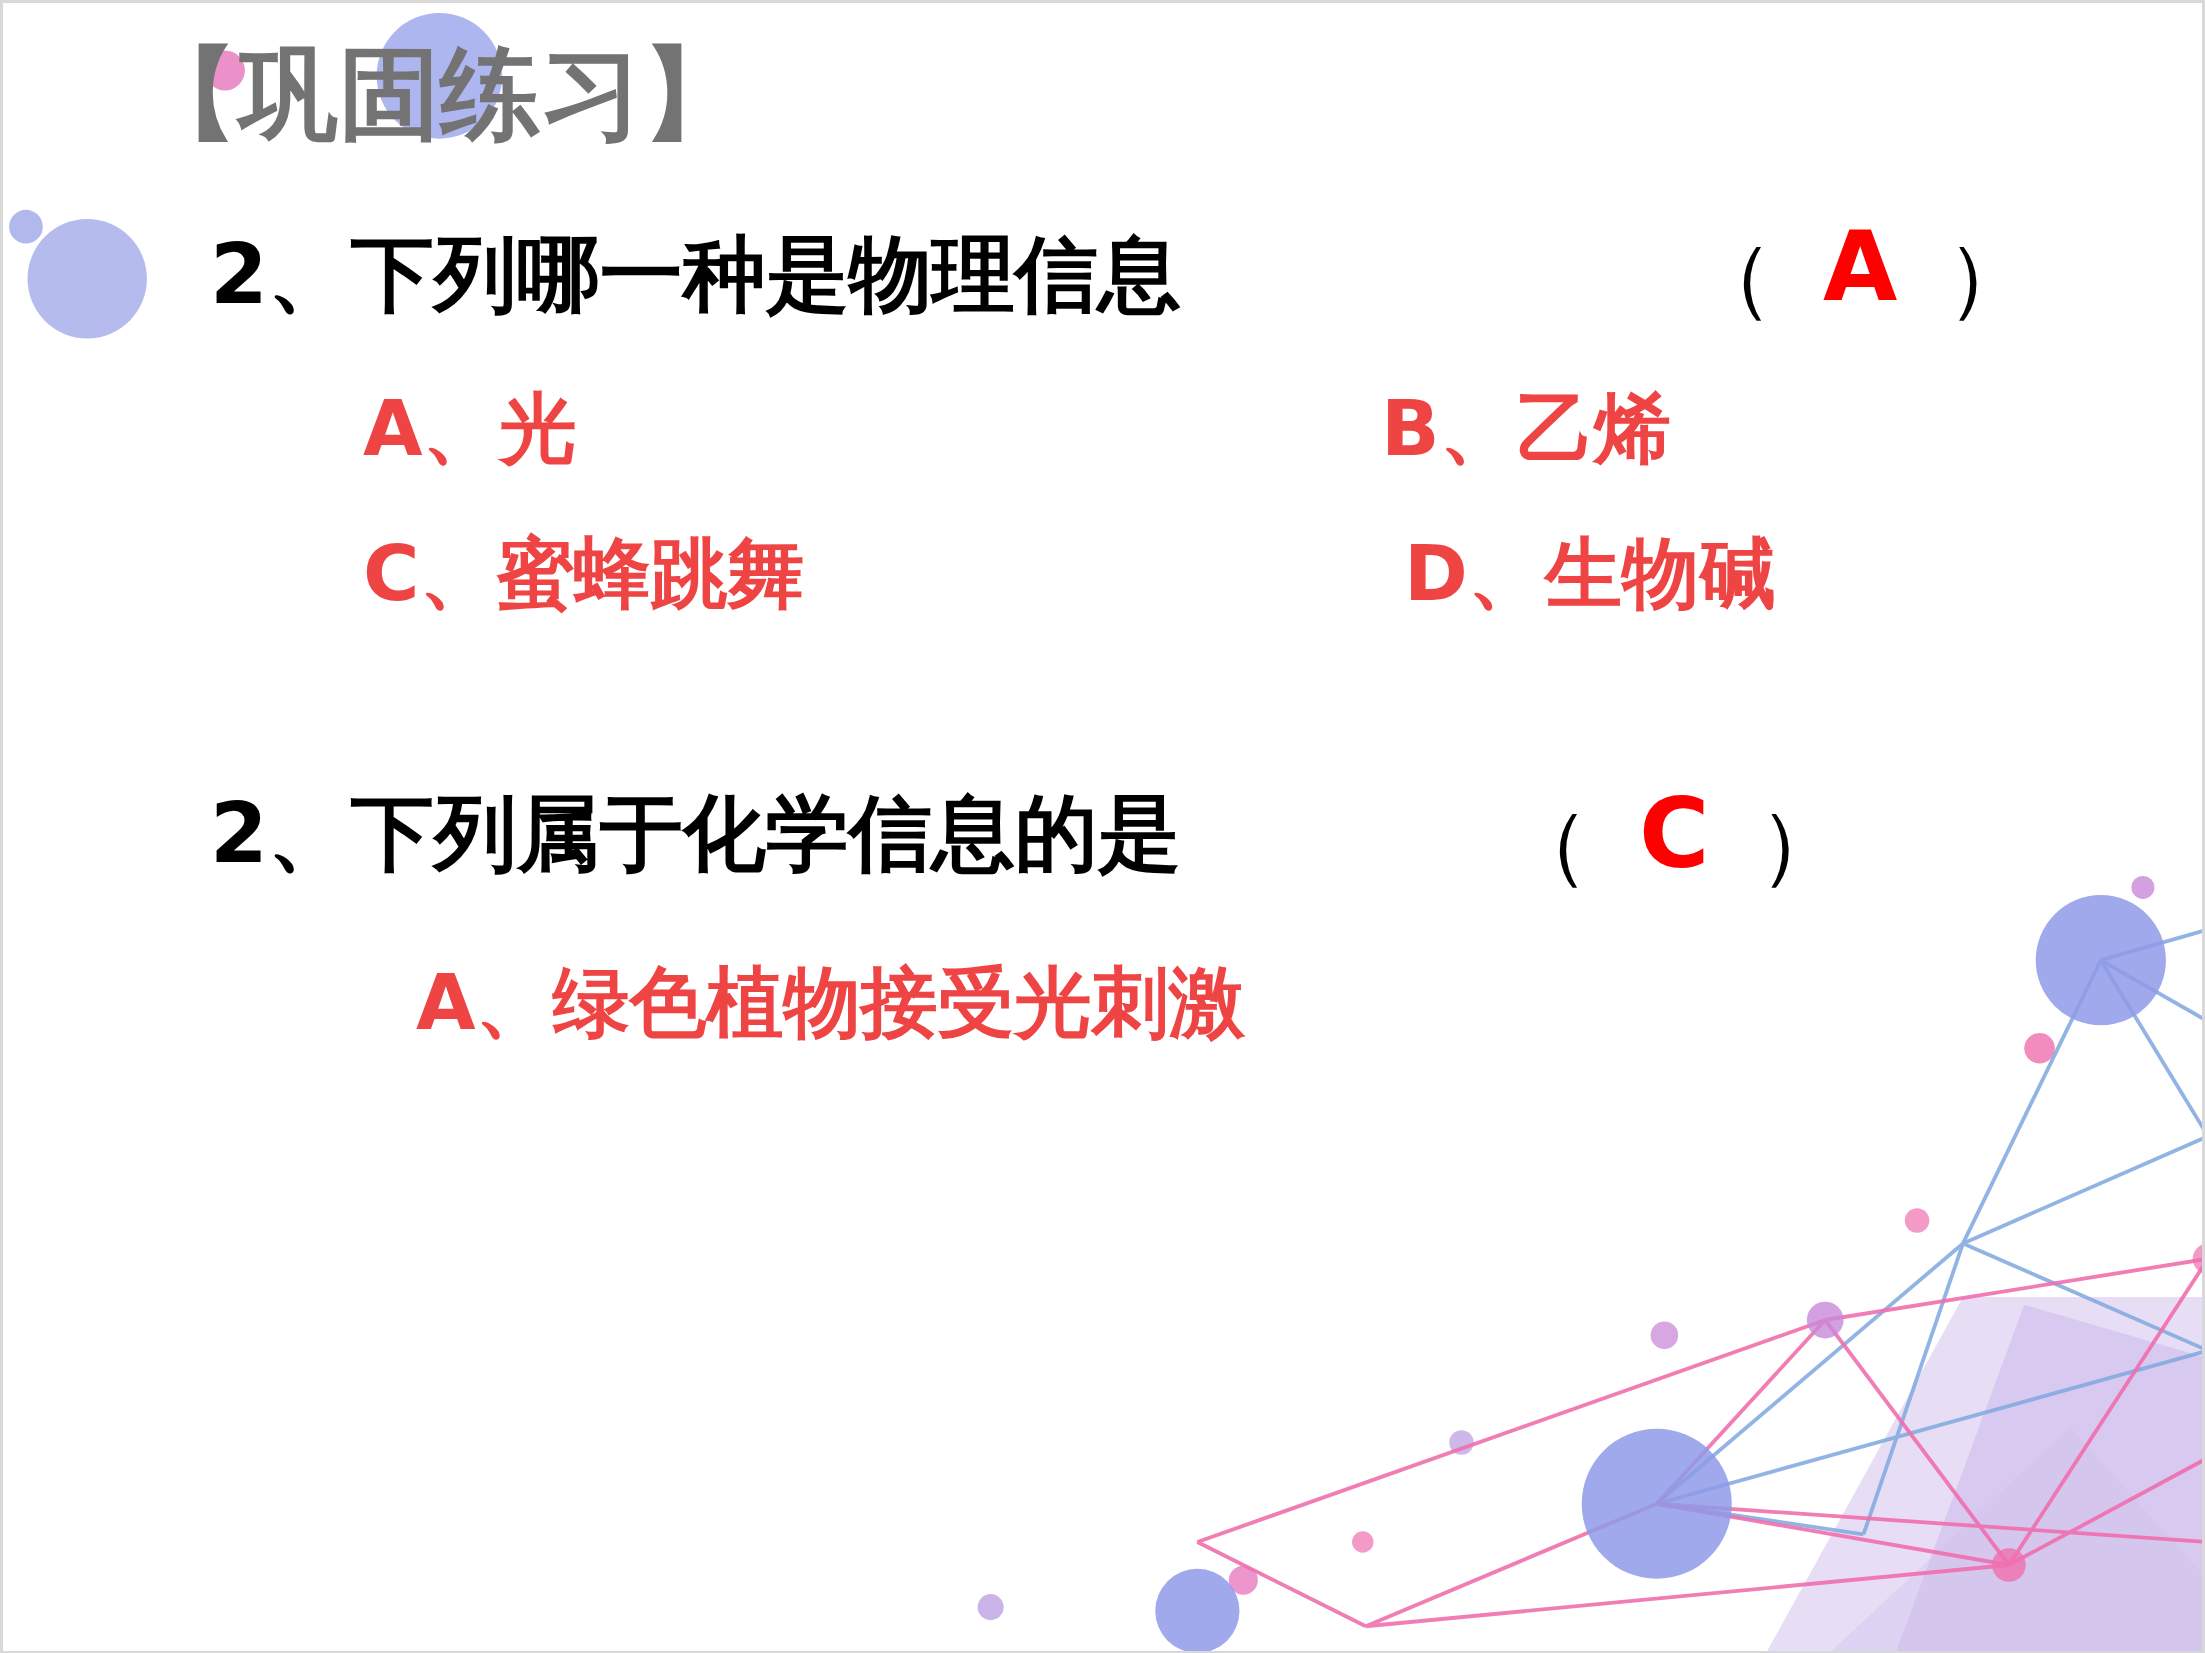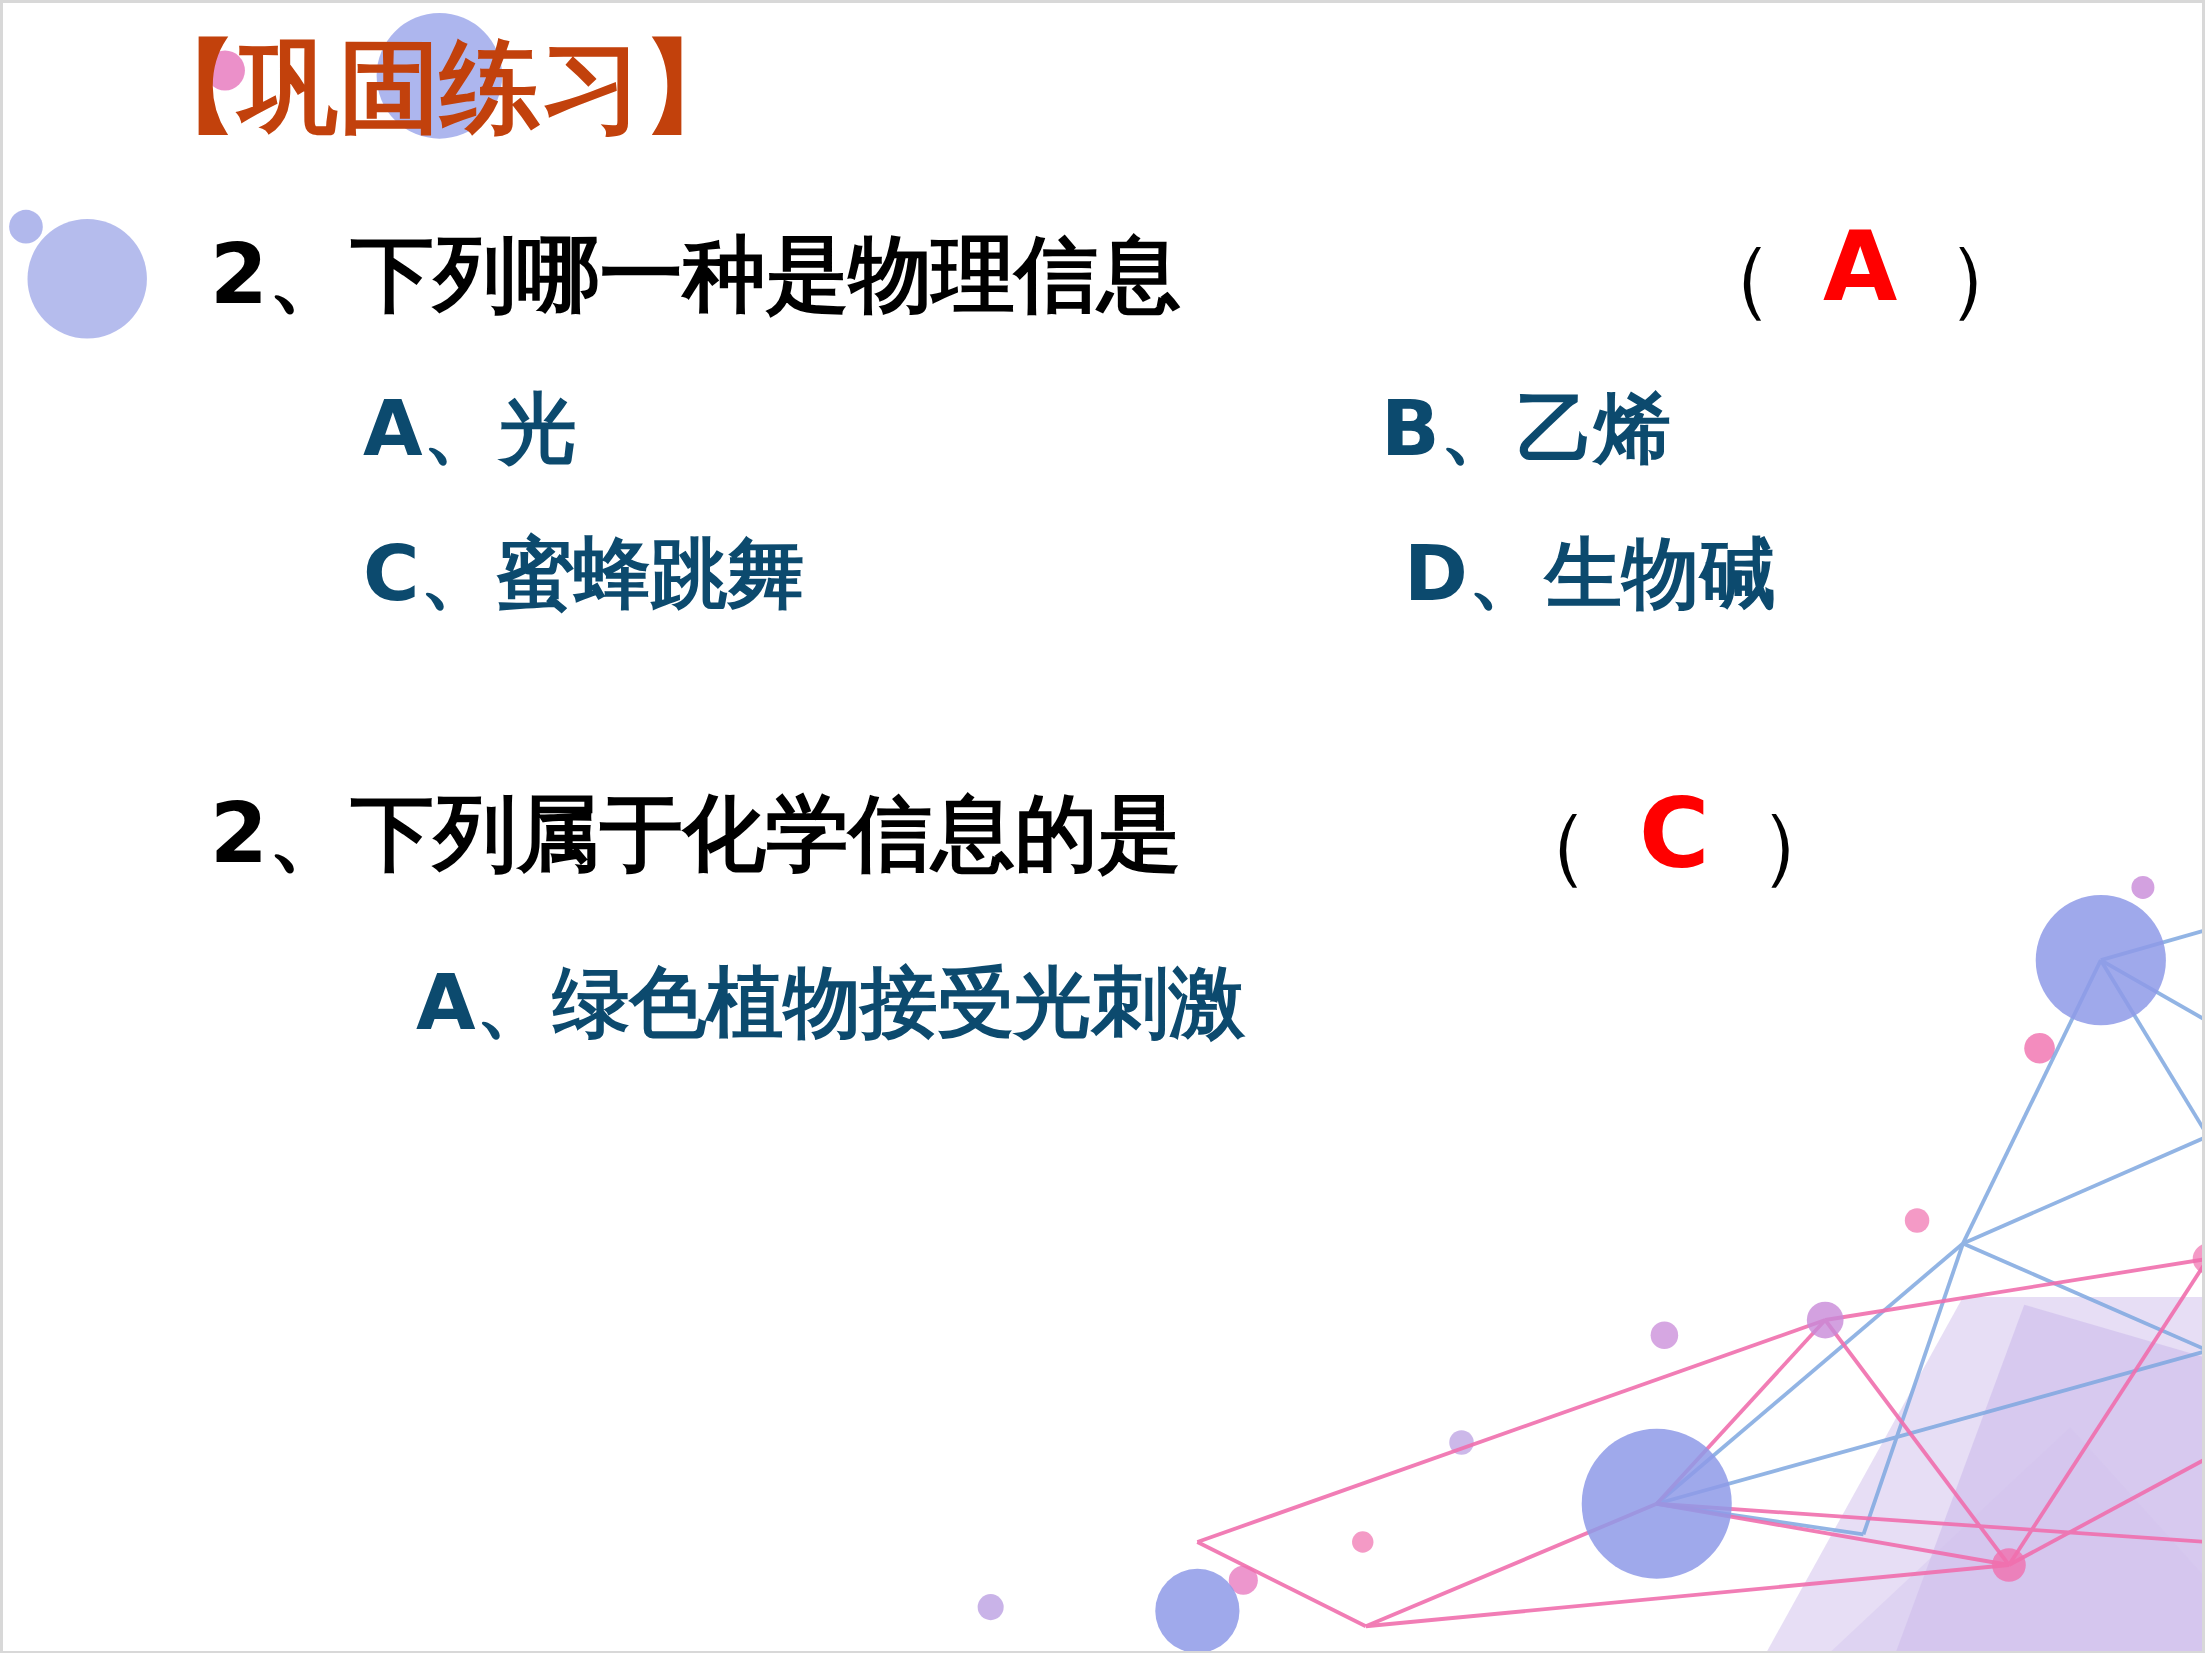--- a/index.html
+++ b/index.html
@@ -37,24 +37,24 @@
     height: 1654px;
   }
 
   .slide-title {
     position: absolute;
     left: 134px;
     top: 42px;
     font-size: 101px;
     line-height: 1.0;
     font-weight: bold;
-    color: #c2410c;
+    color: #737373;
     letter-spacing: 0px;
     white-space: nowrap;
-    font-family: Liberation Mono, monospace;
+    font-family: Liberation Serif, serif;
   }
 
   .q-stem {
     position: absolute;
     font-size: 83px;
     line-height: 1.0;
     font-weight: bold;
     color: #000000;
     white-space: nowrap;
   }
@@ -81,21 +81,21 @@
     top: -6.1px;
   }
   .q1-answer { left: 1685px; top: 222px; }
   .q2-answer { left: 1501px; top: 789px; }
 
   .opt {
     position: absolute;
     font-size: 77px;
     line-height: 1.0;
     font-weight: bold;
-    color: #0c4a6e;
+    color: #ef4444;
     white-space: nowrap;
   }
 
   
   .q1-a { left: 360px;  top: 387px; }
   .q1-b { left: 1378px; top: 387px; }
   .q1-c { left: 360px;  top: 532px; text-align: center; }
   .q1-d { left: 1401px; top: 532px; }
 
   

